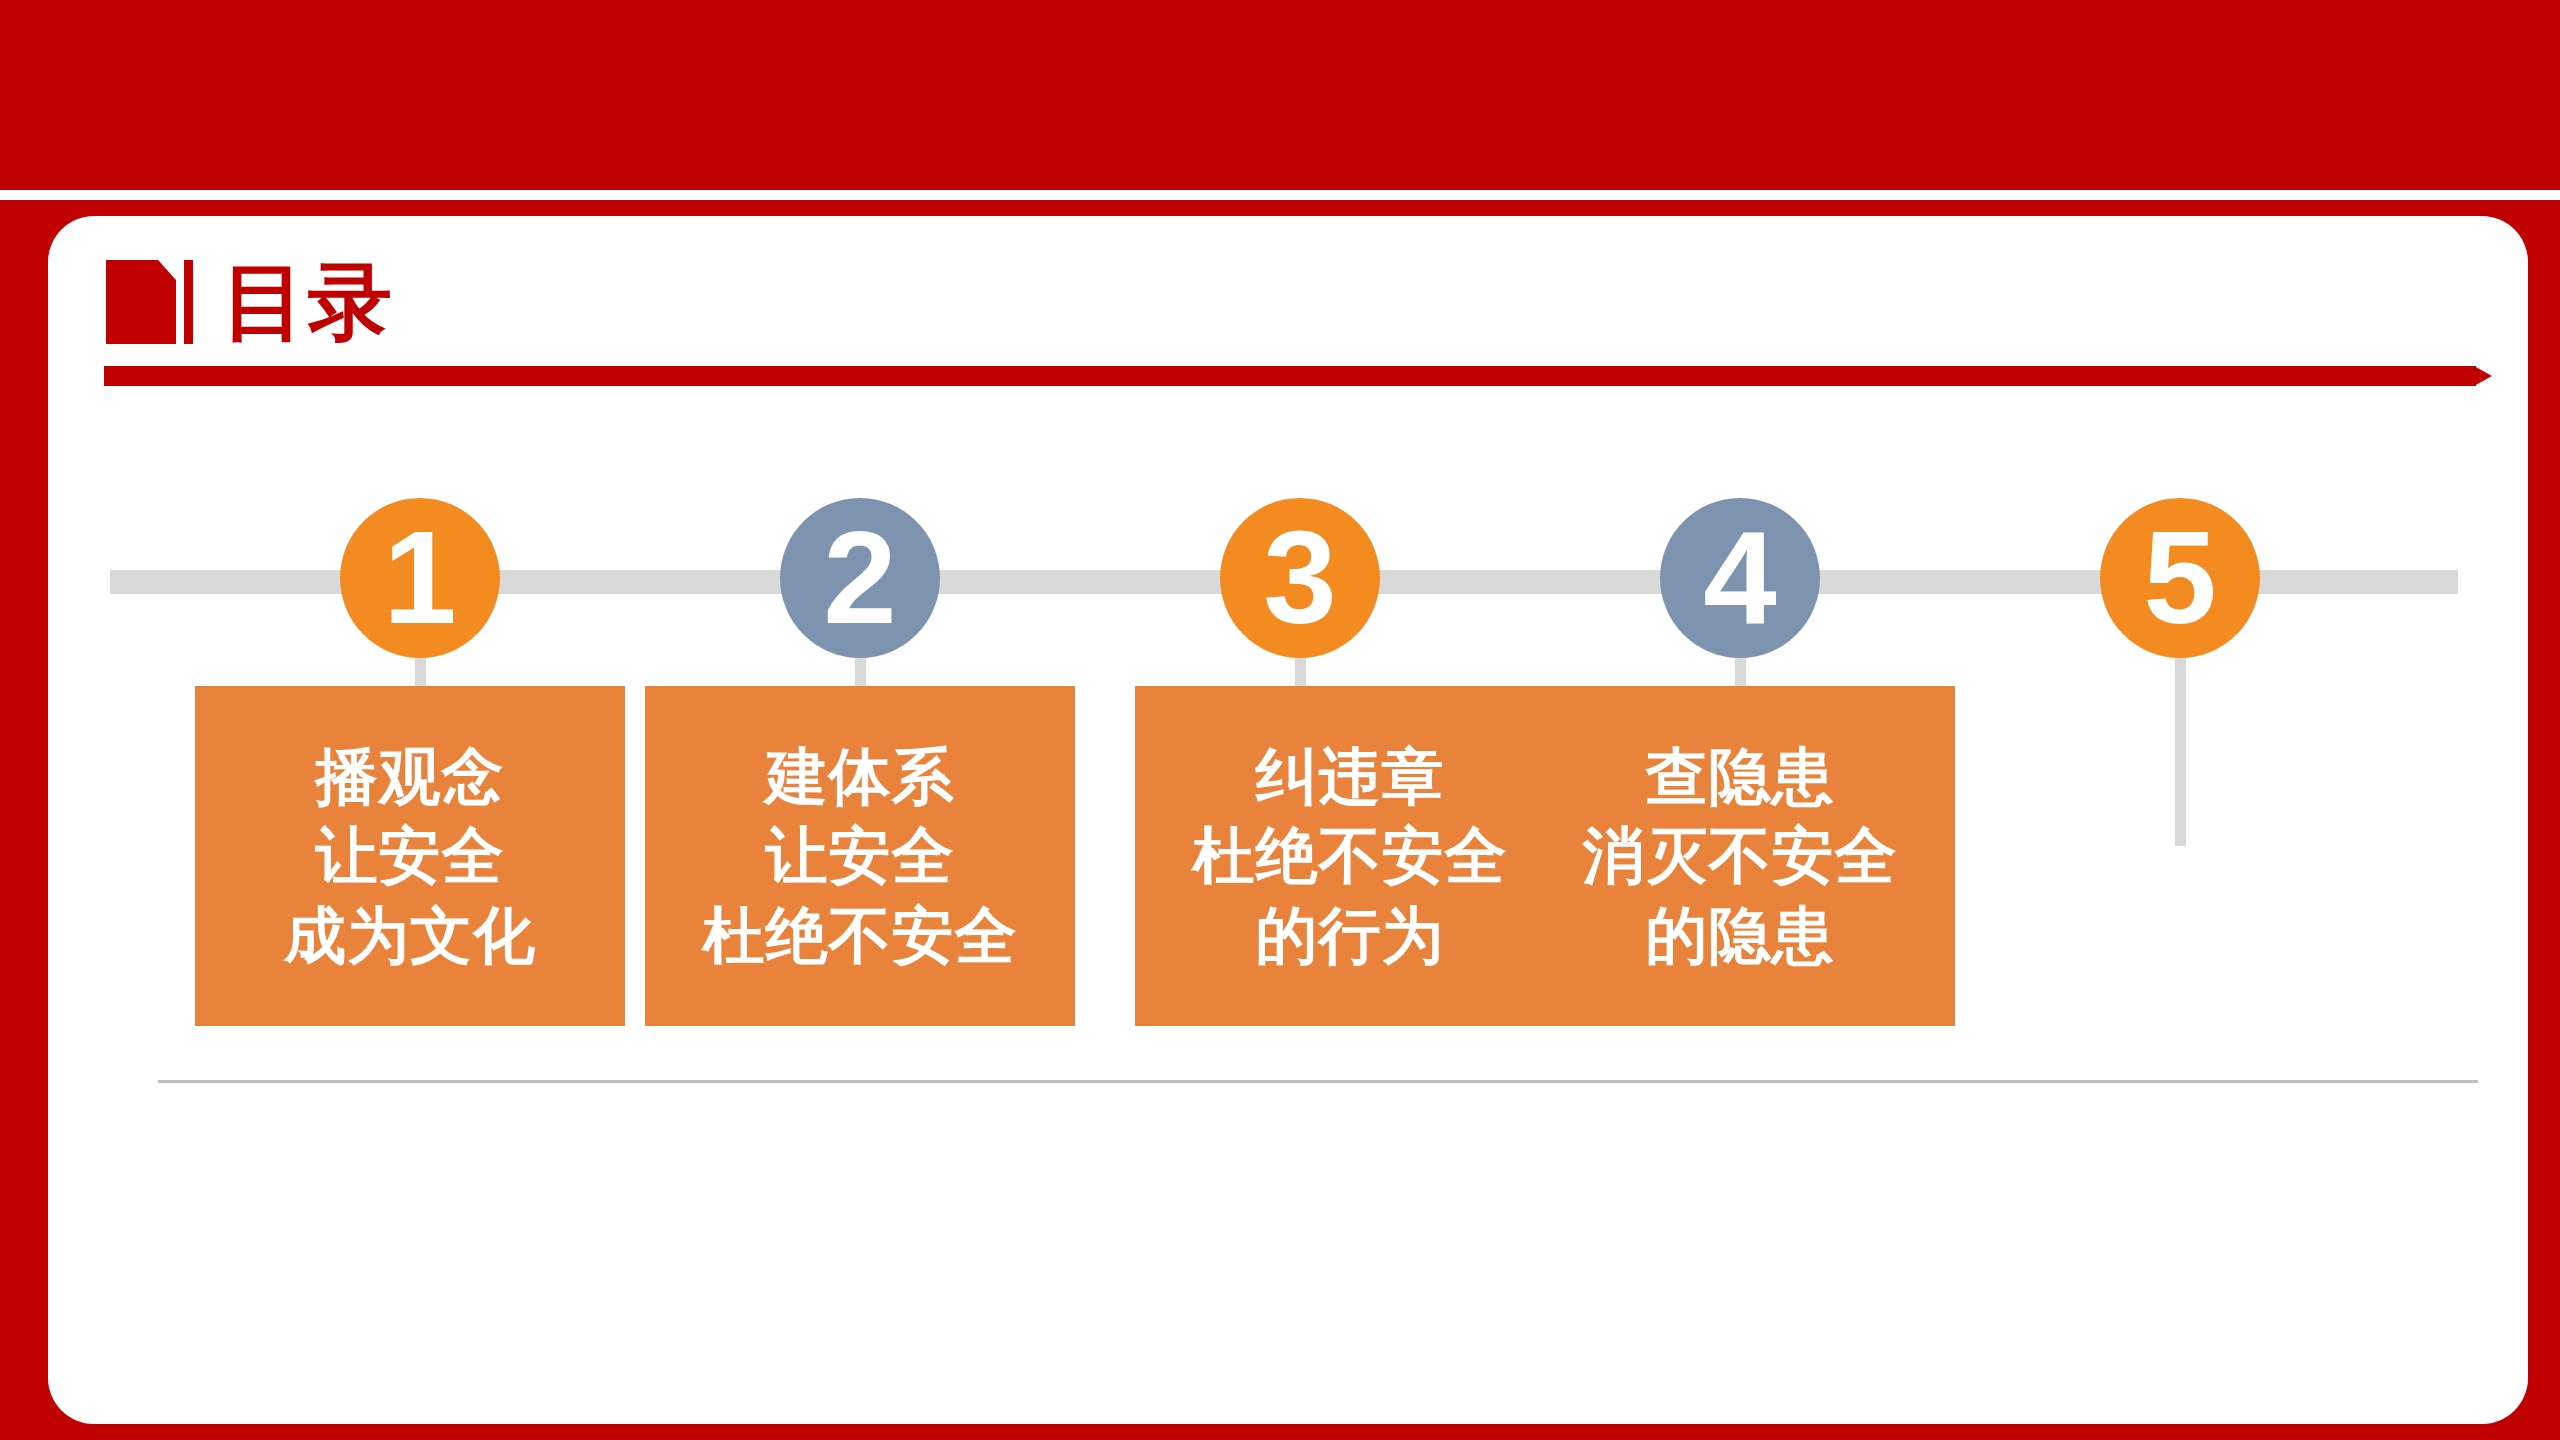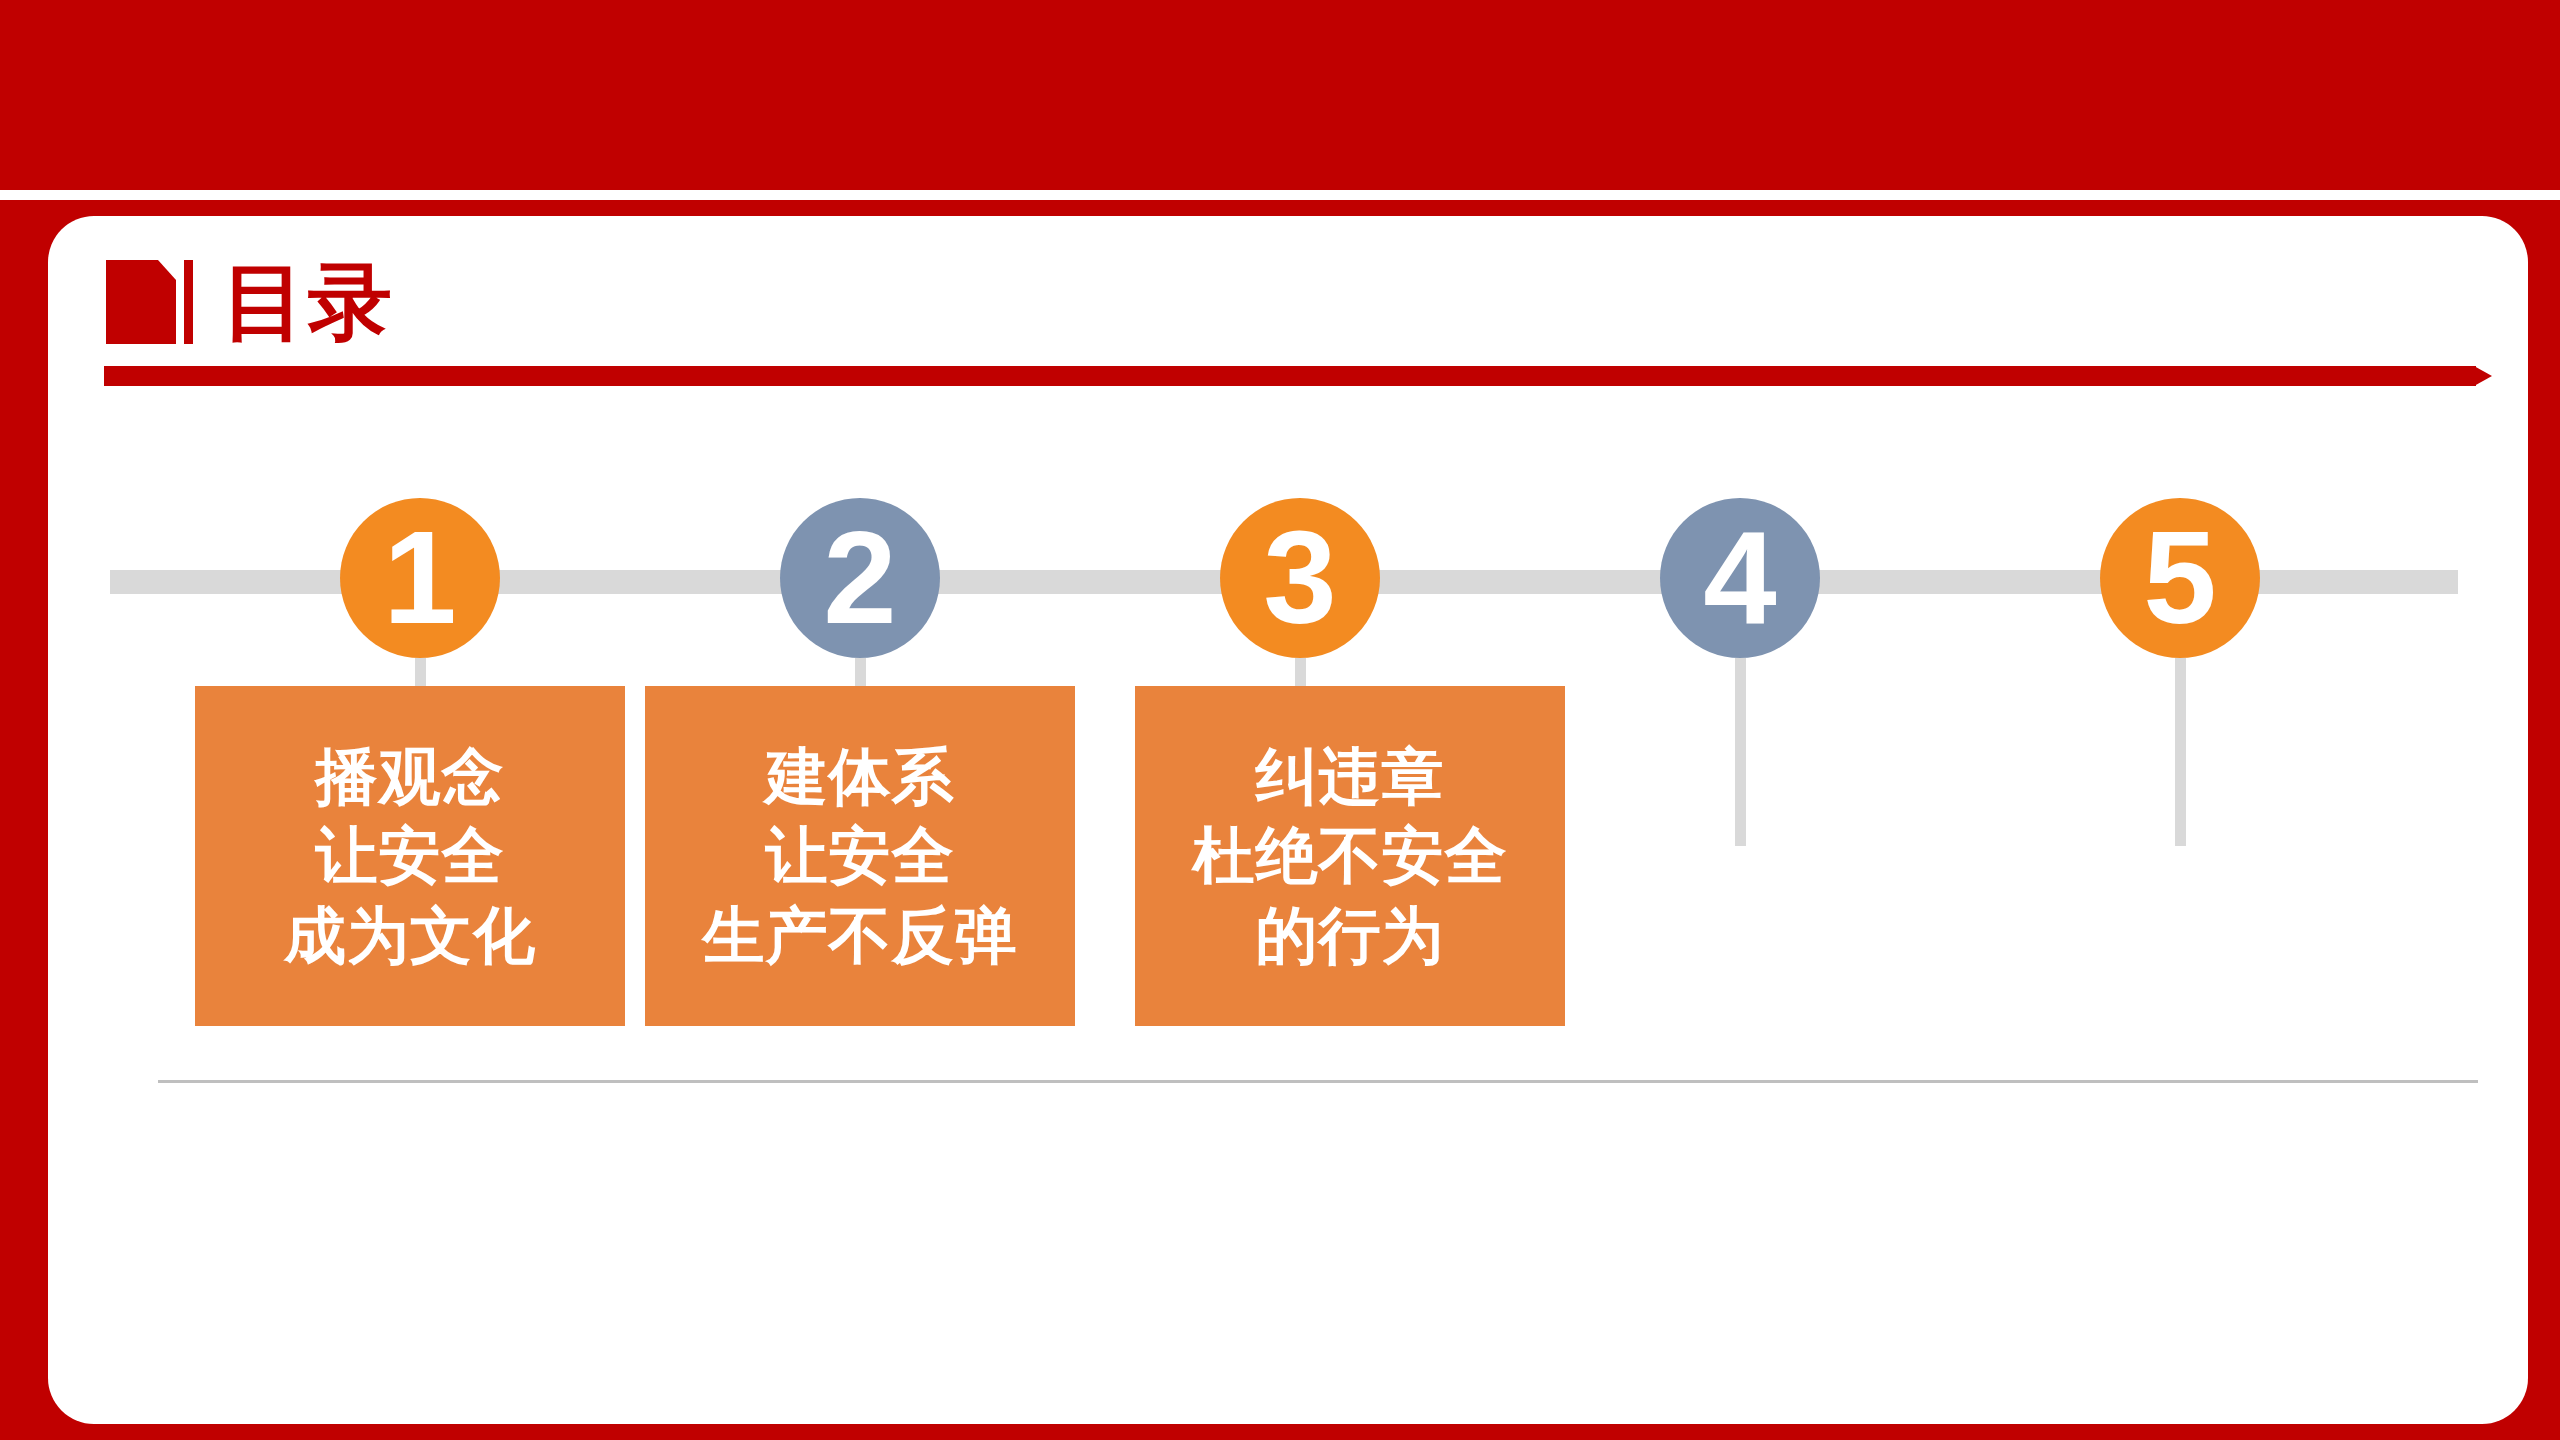--- a/index.html
+++ b/index.html
@@ -260,25 +260,30 @@
 
     <div class="cards">
       <div class="card" style="left:147px">
         <span class="card-text">播观念
 让安全
 成为文化</span>
       </div>
       <div class="card" style="left:597px">
         <span class="card-text">建体系
 让安全
-生产不反弹</span>
+杜绝不安全</span>
       </div>
       <div class="card" style="left:1087px">
         <span class="card-text">纠违章
 杜绝不安全
 的行为</span>
       </div>
+      <div class="card" style="left:1477px">
+        <span class="card-text">查隐患
+消灭不安全
+的隐患</span>
+      </div>
     </div>
 
     <div class="bottom-divider"></div>
 
   </div>
 </div>
 
 </body></html>

